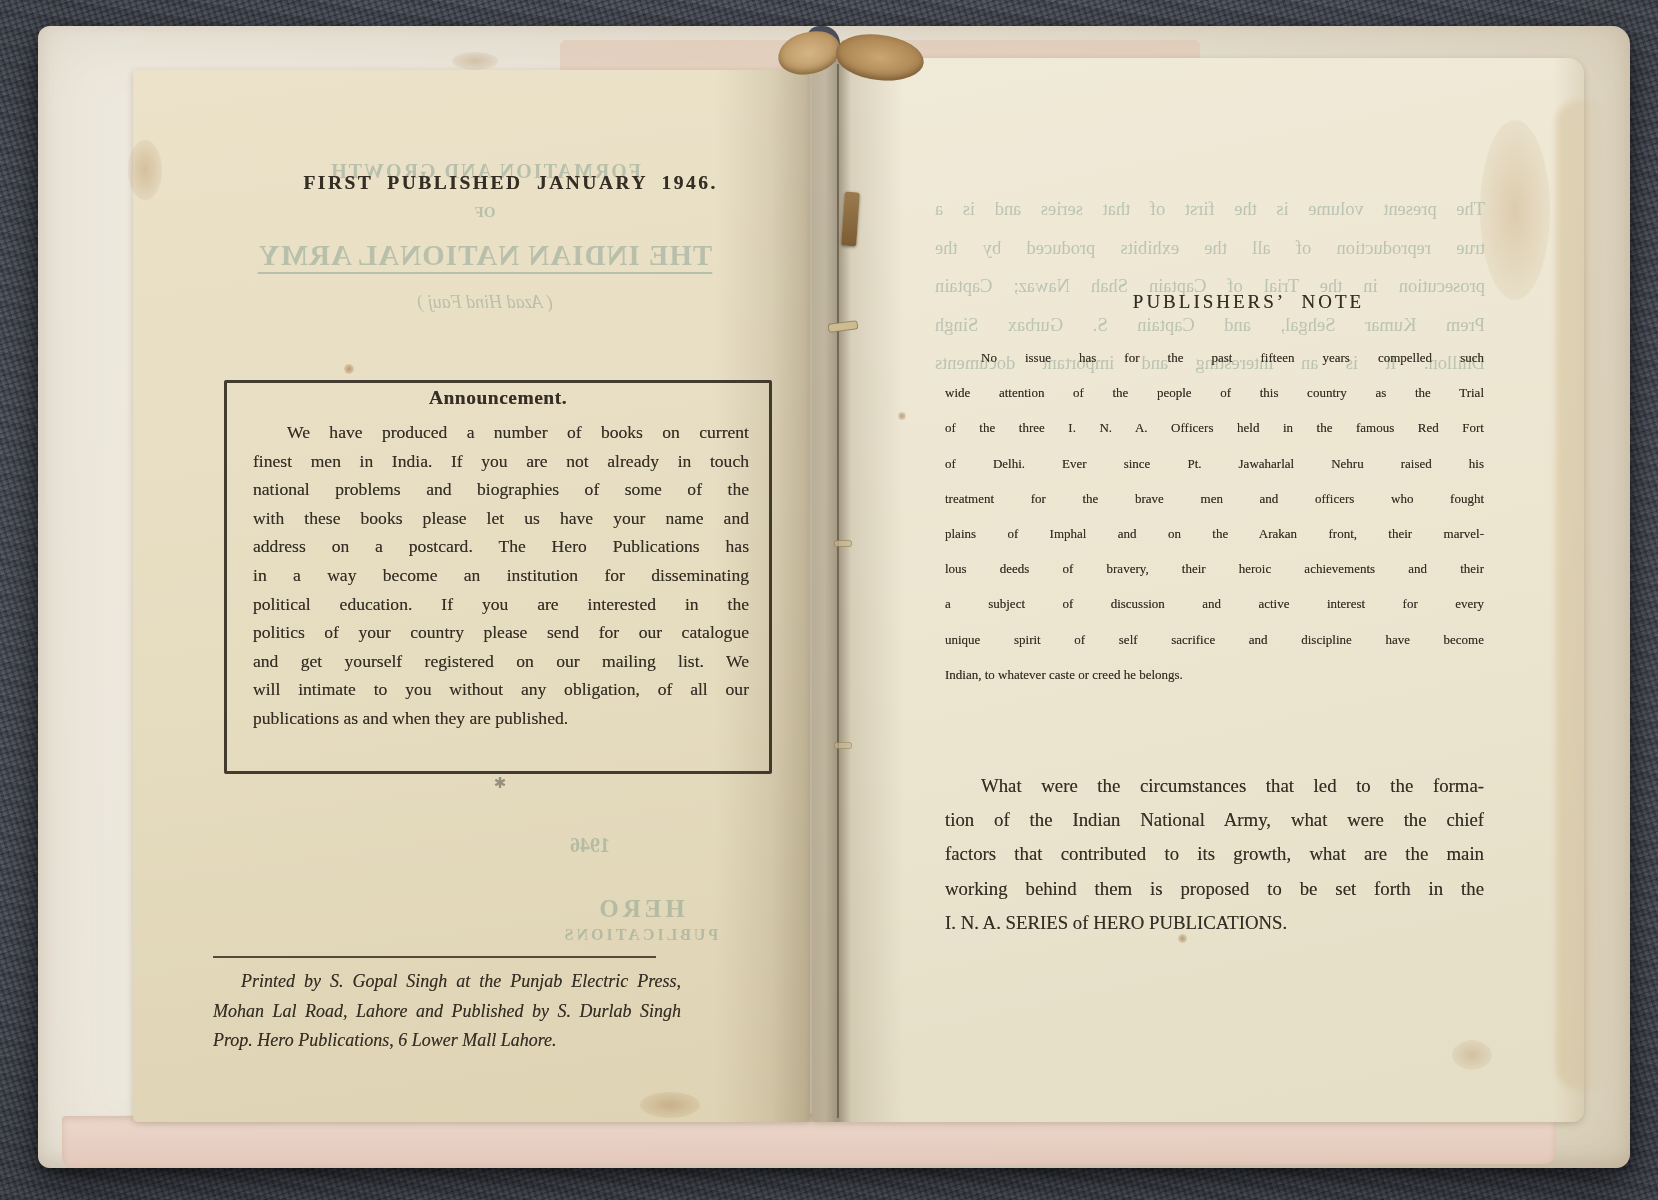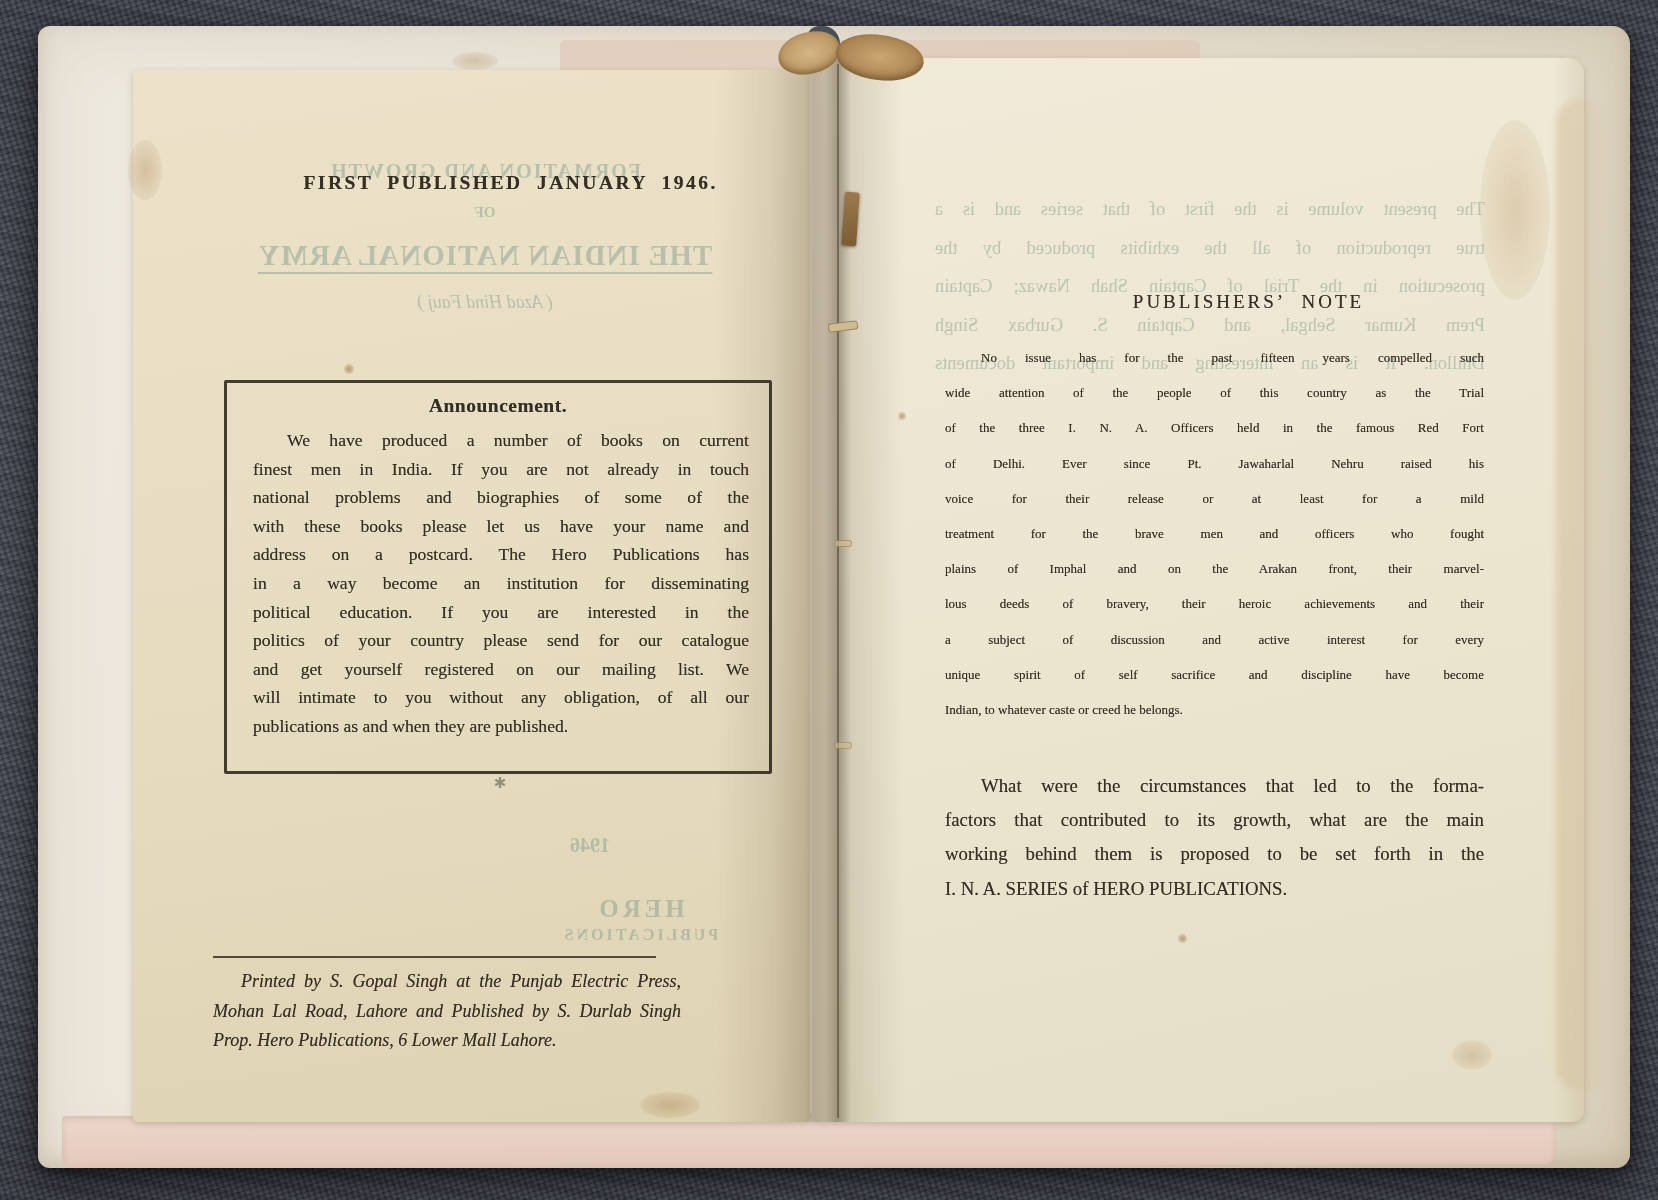--- a/index.html
+++ b/index.html
@@ -108,21 +108,21 @@
                       text-decoration-thickness:2px; }
   .ghost-title .gl4 { font-size:18px; font-style:italic; line-height:44px; font-weight:normal; }
   .published-line {
     left:278px; top:172px; width:440px; text-align:right;
     font-size:19.5px; font-weight:600; letter-spacing:2.5px; word-spacing:7px;
   }
   .ann-box {
     left:224px; top:380px; width:542px; height:388px;
     border:3px solid rgba(44,37,26,0.88); border-radius:2px;
   }
-  .ann-title { margin-top:12px; text-align:center; font-size:19.5px; font-weight:bold; letter-spacing:0.5px; }
+  .ann-title { margin-top:4px; text-align:center; font-size:19.5px; font-weight:bold; letter-spacing:0.5px; }
   .ann-body { margin:9px 20px 0 26px; font-size:17.6px; }
   .ann-body .line { line-height:28.6px; }
   .star-mark { left:470px; top:774px; width:60px; text-align:center;
                font-size:15px; color:rgba(80,85,75,0.55); filter:blur(0.3px); }
   .ghost-year { left:470px; top:834px; width:240px; text-align:center; font-size:20px; font-weight:bold; }
   .ghost-pub { left:470px; top:894px; width:340px; text-align:center; }
   .ghost-pub .gp1 { font-size:25px; font-weight:bold; letter-spacing:4px; line-height:30px; }
   .ghost-pub .gp2 { font-size:16px; font-weight:bold; letter-spacing:3px; line-height:22px; }
   .imprint-rule { left:213px; top:956px; width:443px; height:2px; background:rgba(58,49,36,0.85); }
   .imprint { left:213px; top:967px; width:468px; font-style:italic; font-size:18px; }
@@ -220,29 +220,29 @@
     <div class="line">Dhillon. It is an interesting and important documents</div>
   </div>
 
   <div class="abs note-heading ink">PUBLISHERS’ NOTE</div>
 
   <div class="abs para-1 ink">
     <div class="line ind">No issue has for the past fifteen years compelled such</div>
     <div class="line">wide attention of the people of this country as the Trial</div>
     <div class="line">of the three I. N. A. Officers held in the famous Red Fort</div>
     <div class="line">of Delhi. Ever since Pt. Jawaharlal Nehru raised his</div>
-    <div class="line">voice for their release or at least for a mild</div>
     <div class="line">treatment for the brave men and officers who fought</div>
     <div class="line">plains of Imphal and on the Arakan front, their marvel-</div>
     <div class="line">lous deeds of bravery, their heroic achievements and their</div>
     <div class="line">a subject of discussion and active interest for every</div>
     <div class="line">unique spirit of self sacrifice and discipline have become</div>
     <div class="line flush">Indian, to whatever caste or creed he belongs.</div>
   </div>
 
   <div class="abs para-2 ink">
     <div class="line ind">What were the circumstances that led to the forma-</div>
+    <div class="line">tion of the Indian National Army, what were the chief</div>
     <div class="line">factors that contributed to its growth, what are the main</div>
     <div class="line">working behind them is proposed to be set forth in the</div>
     <div class="line flush">I. N. A. SERIES of HERO PUBLICATIONS.</div>
   </div>
 
 </div>
 
 </body></html>

